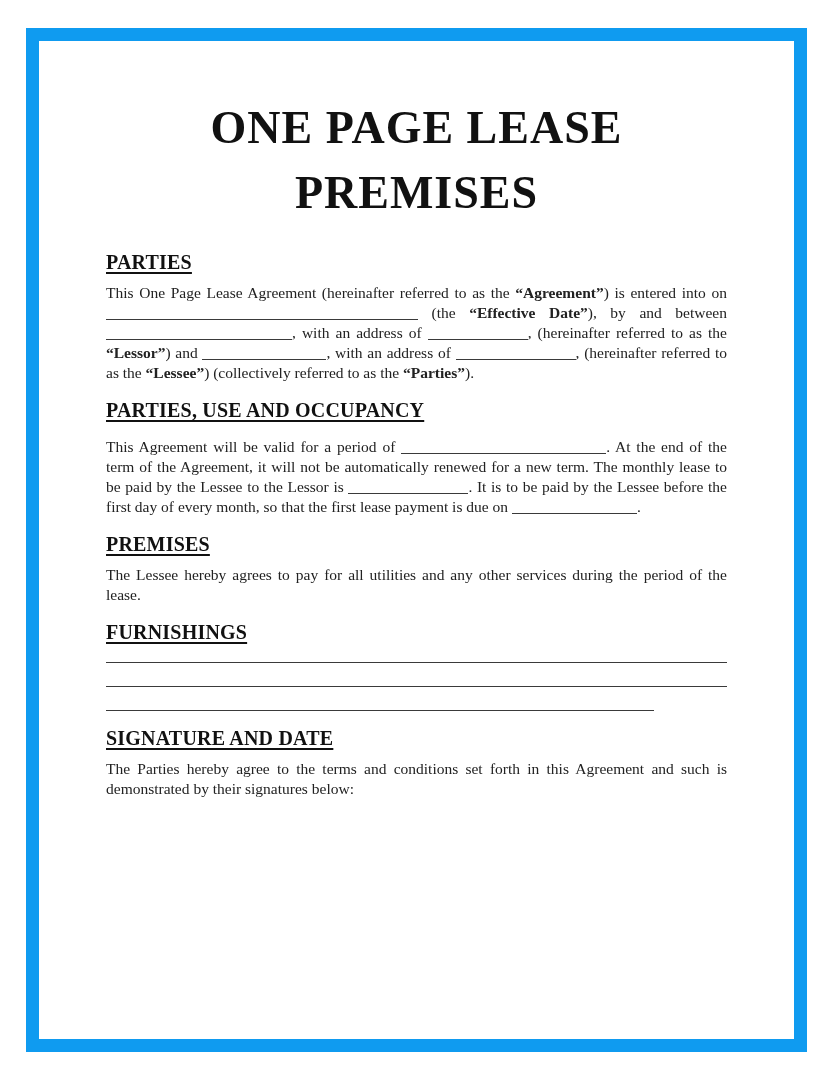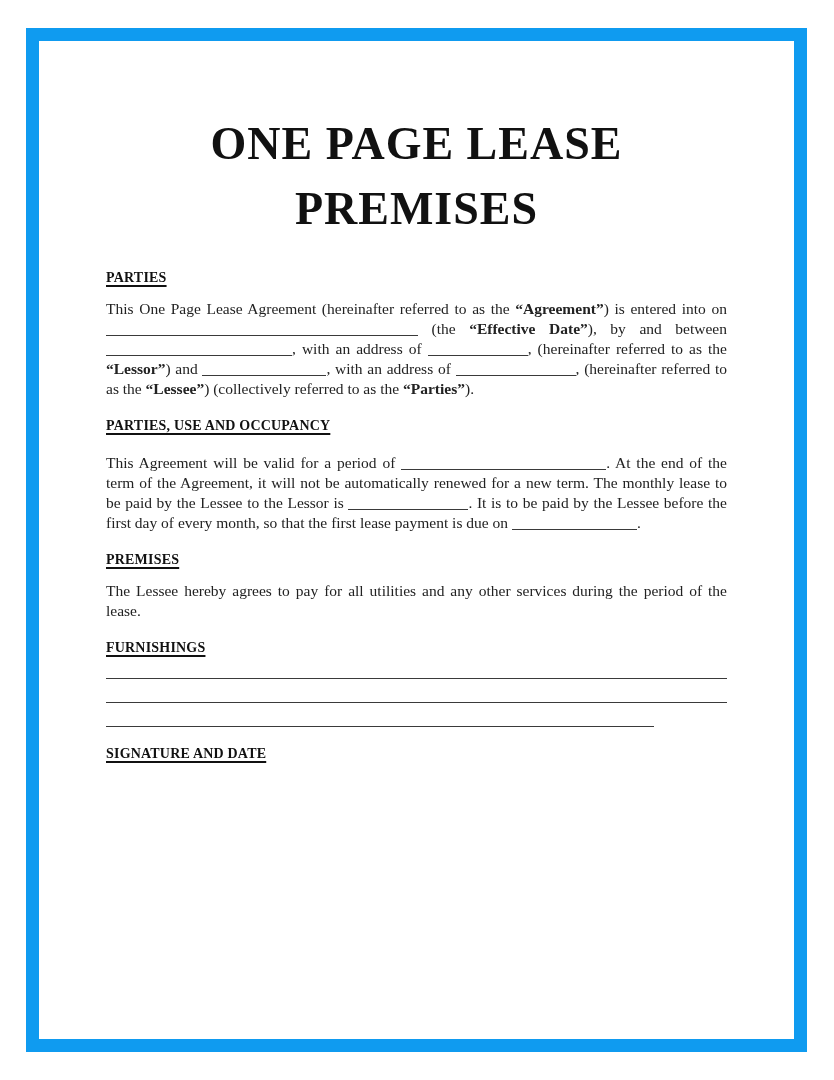--- a/index.html
+++ b/index.html
@@ -17,41 +17,41 @@
     top: 28px;
     width: 781px;
     height: 1024px;
     border: 13px solid #0f9bf0;
     box-sizing: border-box;
     background: #ffffff;
   }
   .content {
     position: absolute;
     left: 67px;
-    top: 70px;
+    top: 54px;
     width: 621px;
     color: #222222;
     font-size: 15.5px;
     line-height: 20px;
   }
   h1.doc-title {
     margin: 0 0 27px 0;
     text-align: center;
     font-size: 46px;
     line-height: 65px;
     font-weight: bold;
     letter-spacing: 1px;
     color: #111111;
   }
   h1.doc-title .title-line { display: block; }
   section.doc-section { margin-top: 17px; }
   section.doc-section:first-of-type { margin-top: 0; }
   h2.sec-heading {
     margin: 0;
-    font-size: 14px;
+    font-size: 20px;
     line-height: 20px;
     font-weight: bold;
     color: #111111;
     text-decoration: underline;
     text-decoration-thickness: 1.5px;
     text-underline-offset: 3px;
     letter-spacing: 0.2px;
   }
   p.doc-para {
     margin: 11px 0 0 0;
@@ -99,16 +99,17 @@
           <p class="doc-para">The Lessee hereby agrees to pay for all utilities and any other services during the period of the lease.</p>
         </section>
         <section class="doc-section">
           <h2 class="sec-heading">FURNISHINGS</h2>
           <div class="rule-line first-rule" style="width: 621px;"></div>
           <div class="rule-line" style="width: 621px;"></div>
           <div class="rule-line" style="width: 548px;"></div>
         </section>
         <section class="doc-section">
           <h2 class="sec-heading">SIGNATURE AND DATE</h2>
+          <p class="doc-para">The Parties hereby agree to the terms and conditions set forth in this Agreement and such is demonstrated by their signatures below:</p>
         </section>
       </div>
   </div>
 </div>
 
 </body></html>

